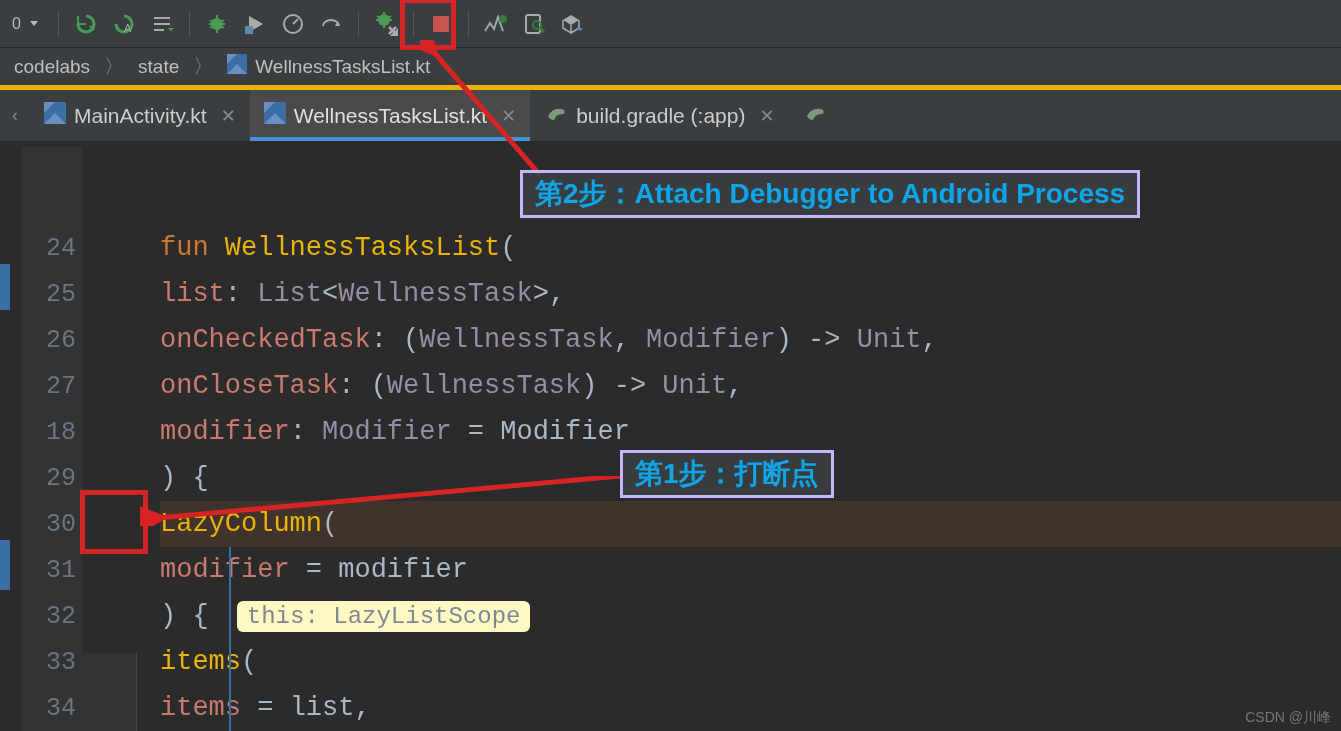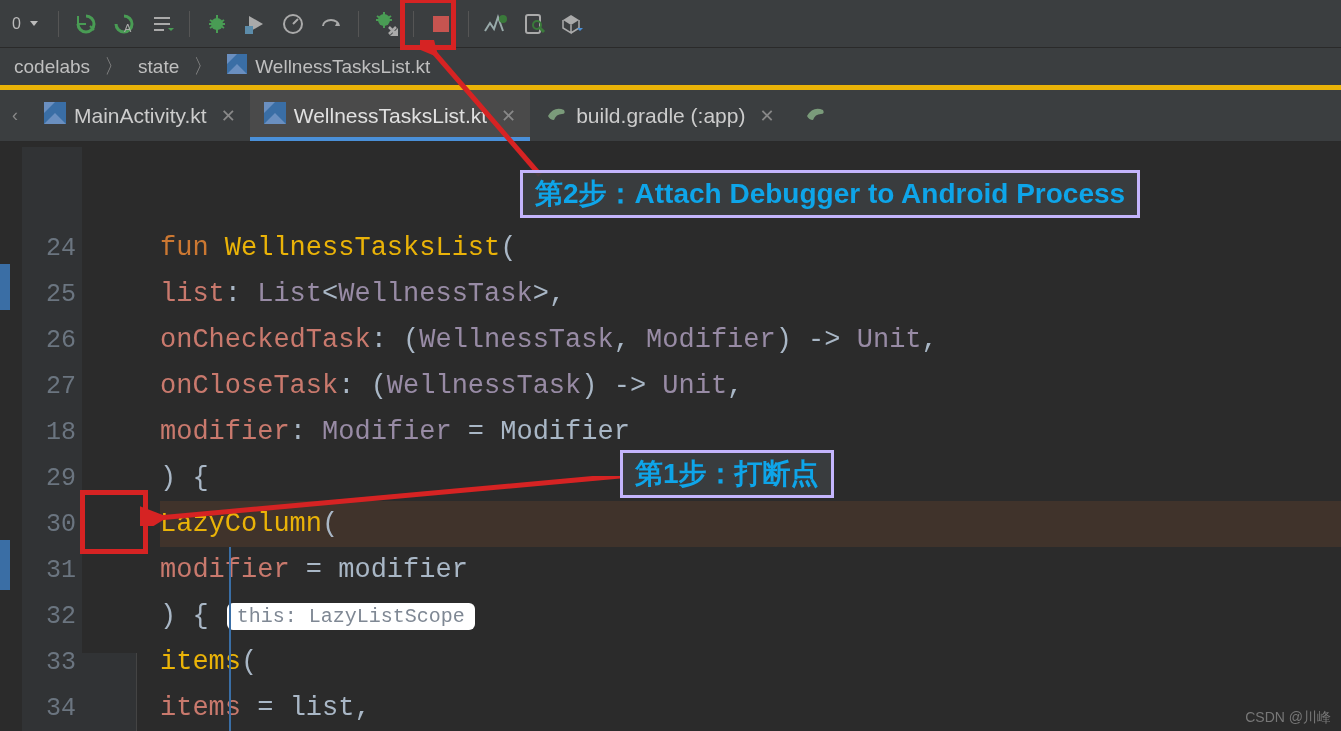--- a/index.html
+++ b/index.html
@@ -136,27 +136,27 @@
     white-space: pre;
     position: relative;
   }
   .code-line.bp-line { background: #40332b; }
   .kw { color: #cc7832; }
   .fn { color: #eab308; }
   .ty { color: #988ba5; }
   .pn { color: #a9b7c6; }
   .par { color: #c9796d; }
   .hint {
-    background: #ffffff;
+    background: #fef9c3;
     color: #7f8894;
     border-radius: 6px;
     padding: 2px 10px;
     font-style: normal;
-    font-size: 20px;
-    margin-left: 2px;
+    font-size: 24px;
+    margin-left: 12px;
   }
   .vert-sel {
     position: absolute;
     width: 2px;
     background: #3a6ea5;
     left: 69px;
     top: 0; bottom: 0;
   }
   .breakpoint {
     position: absolute;

